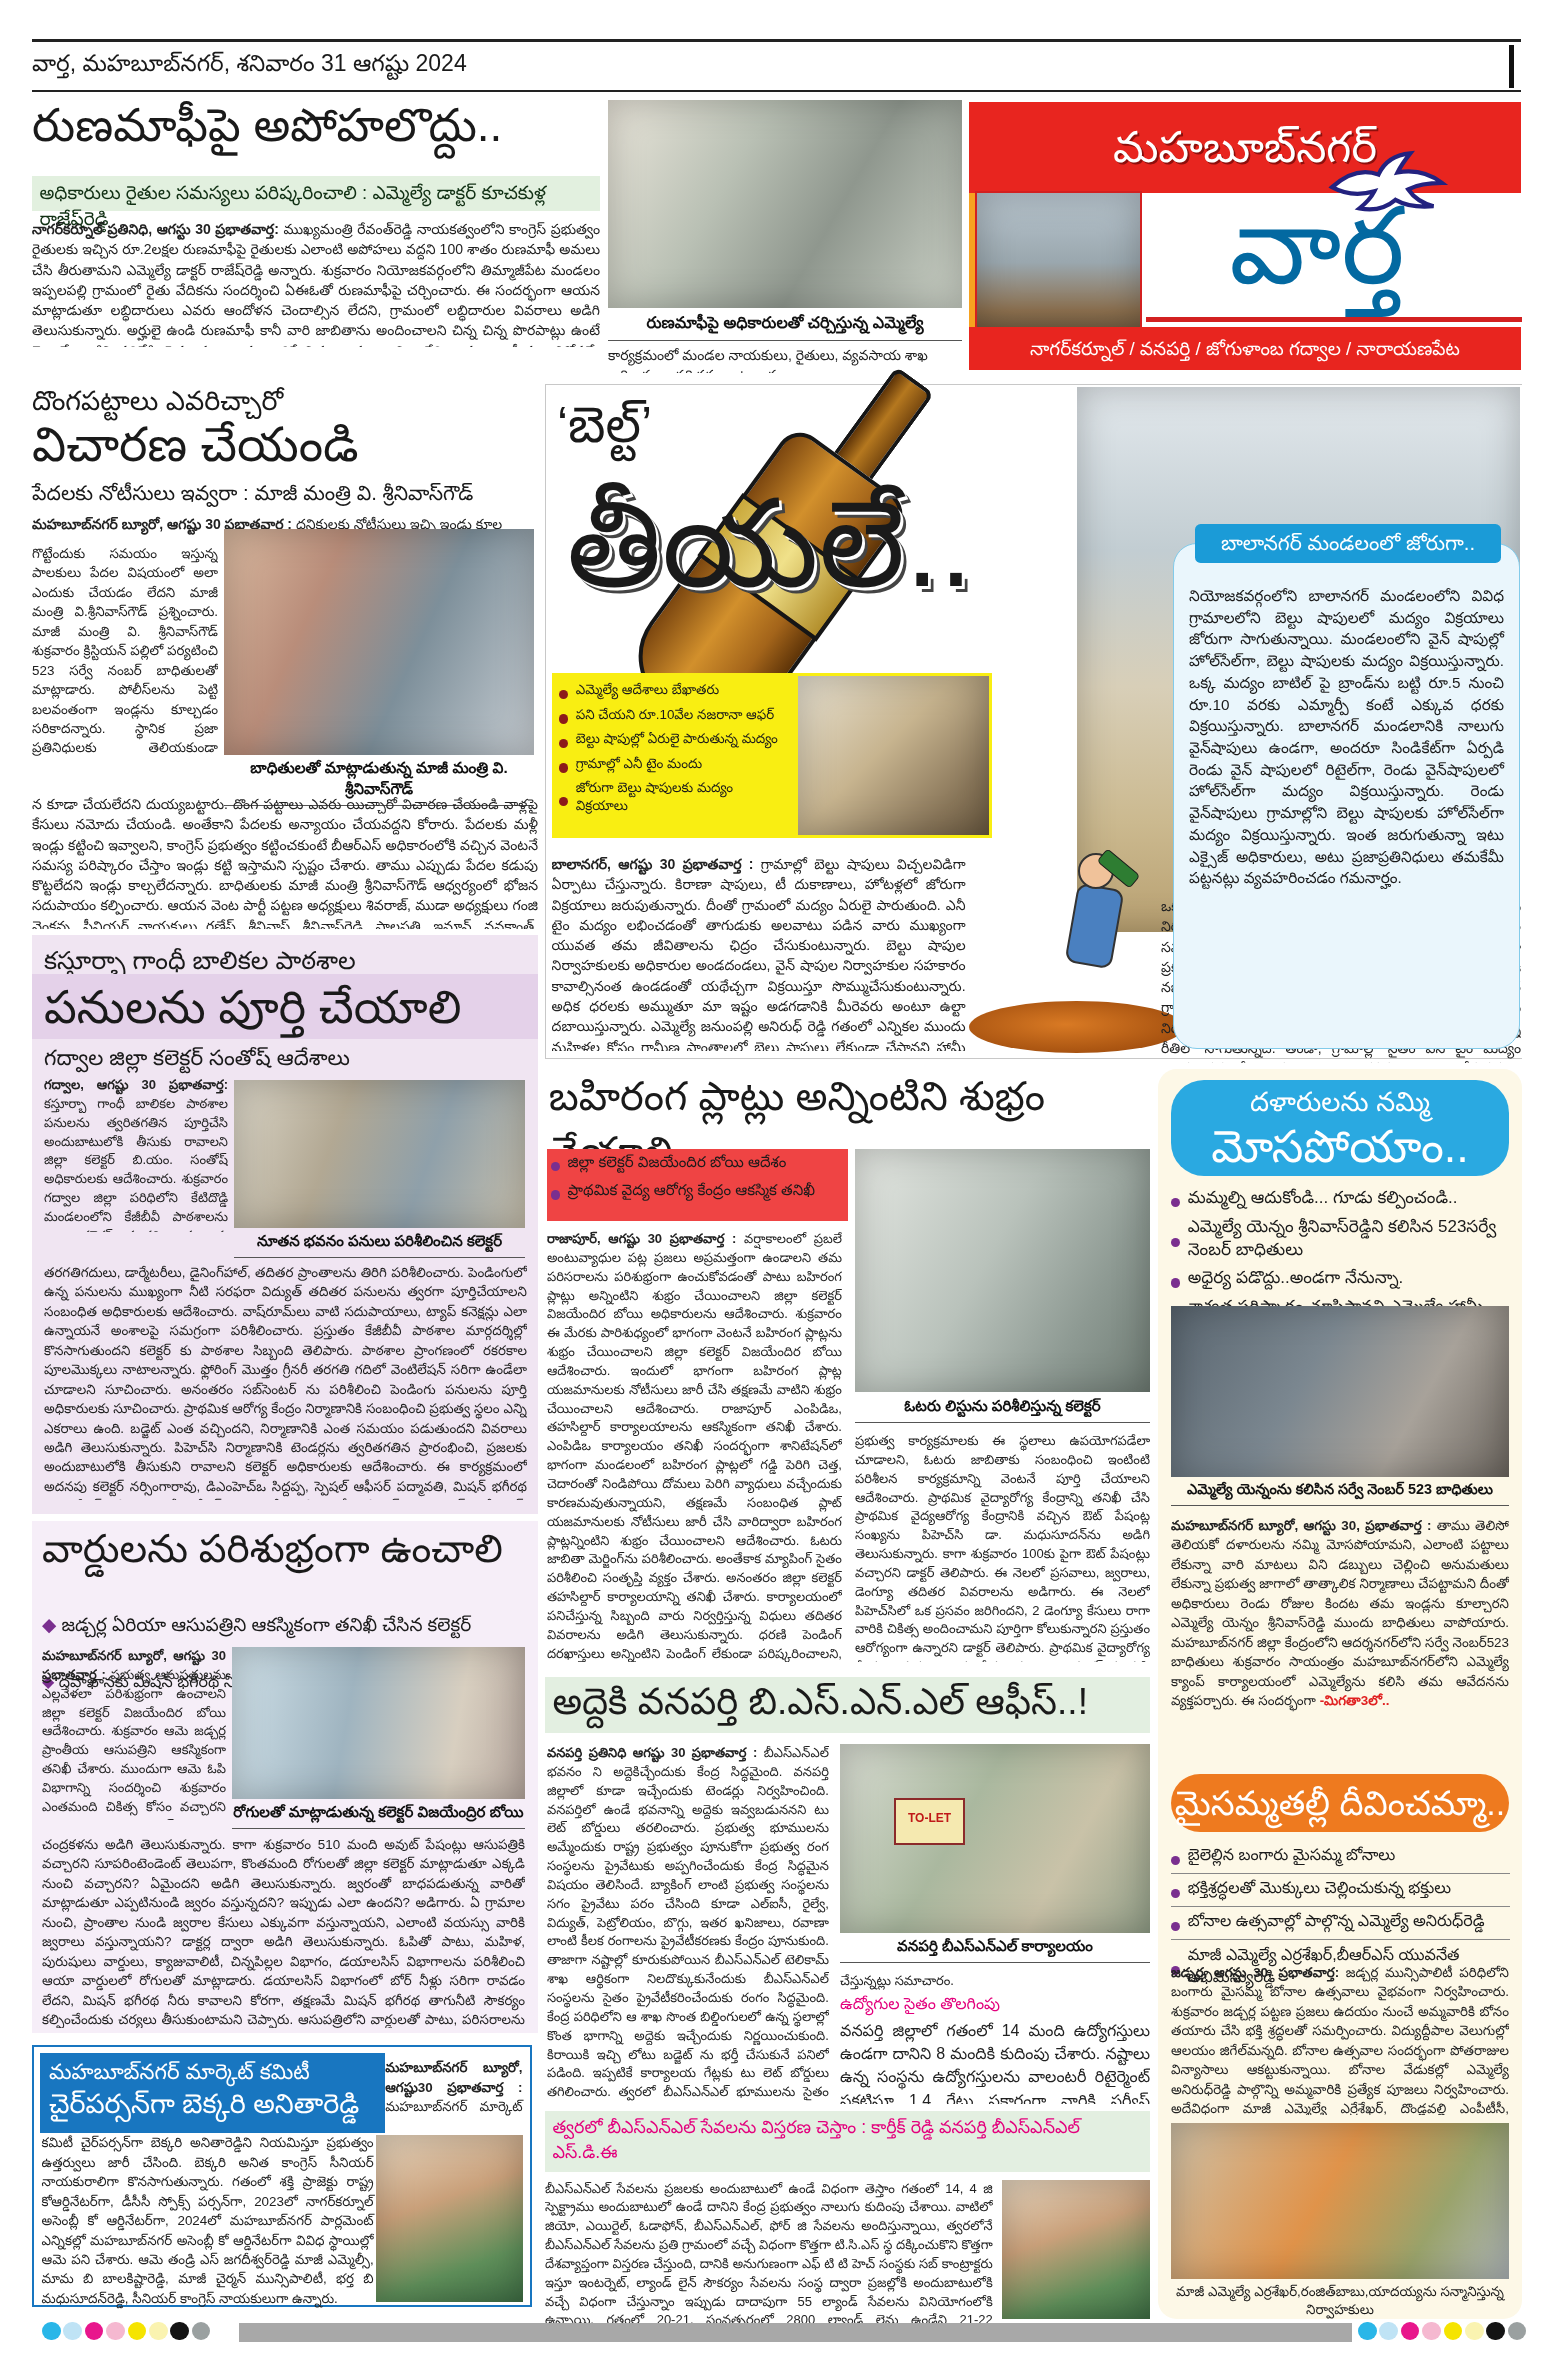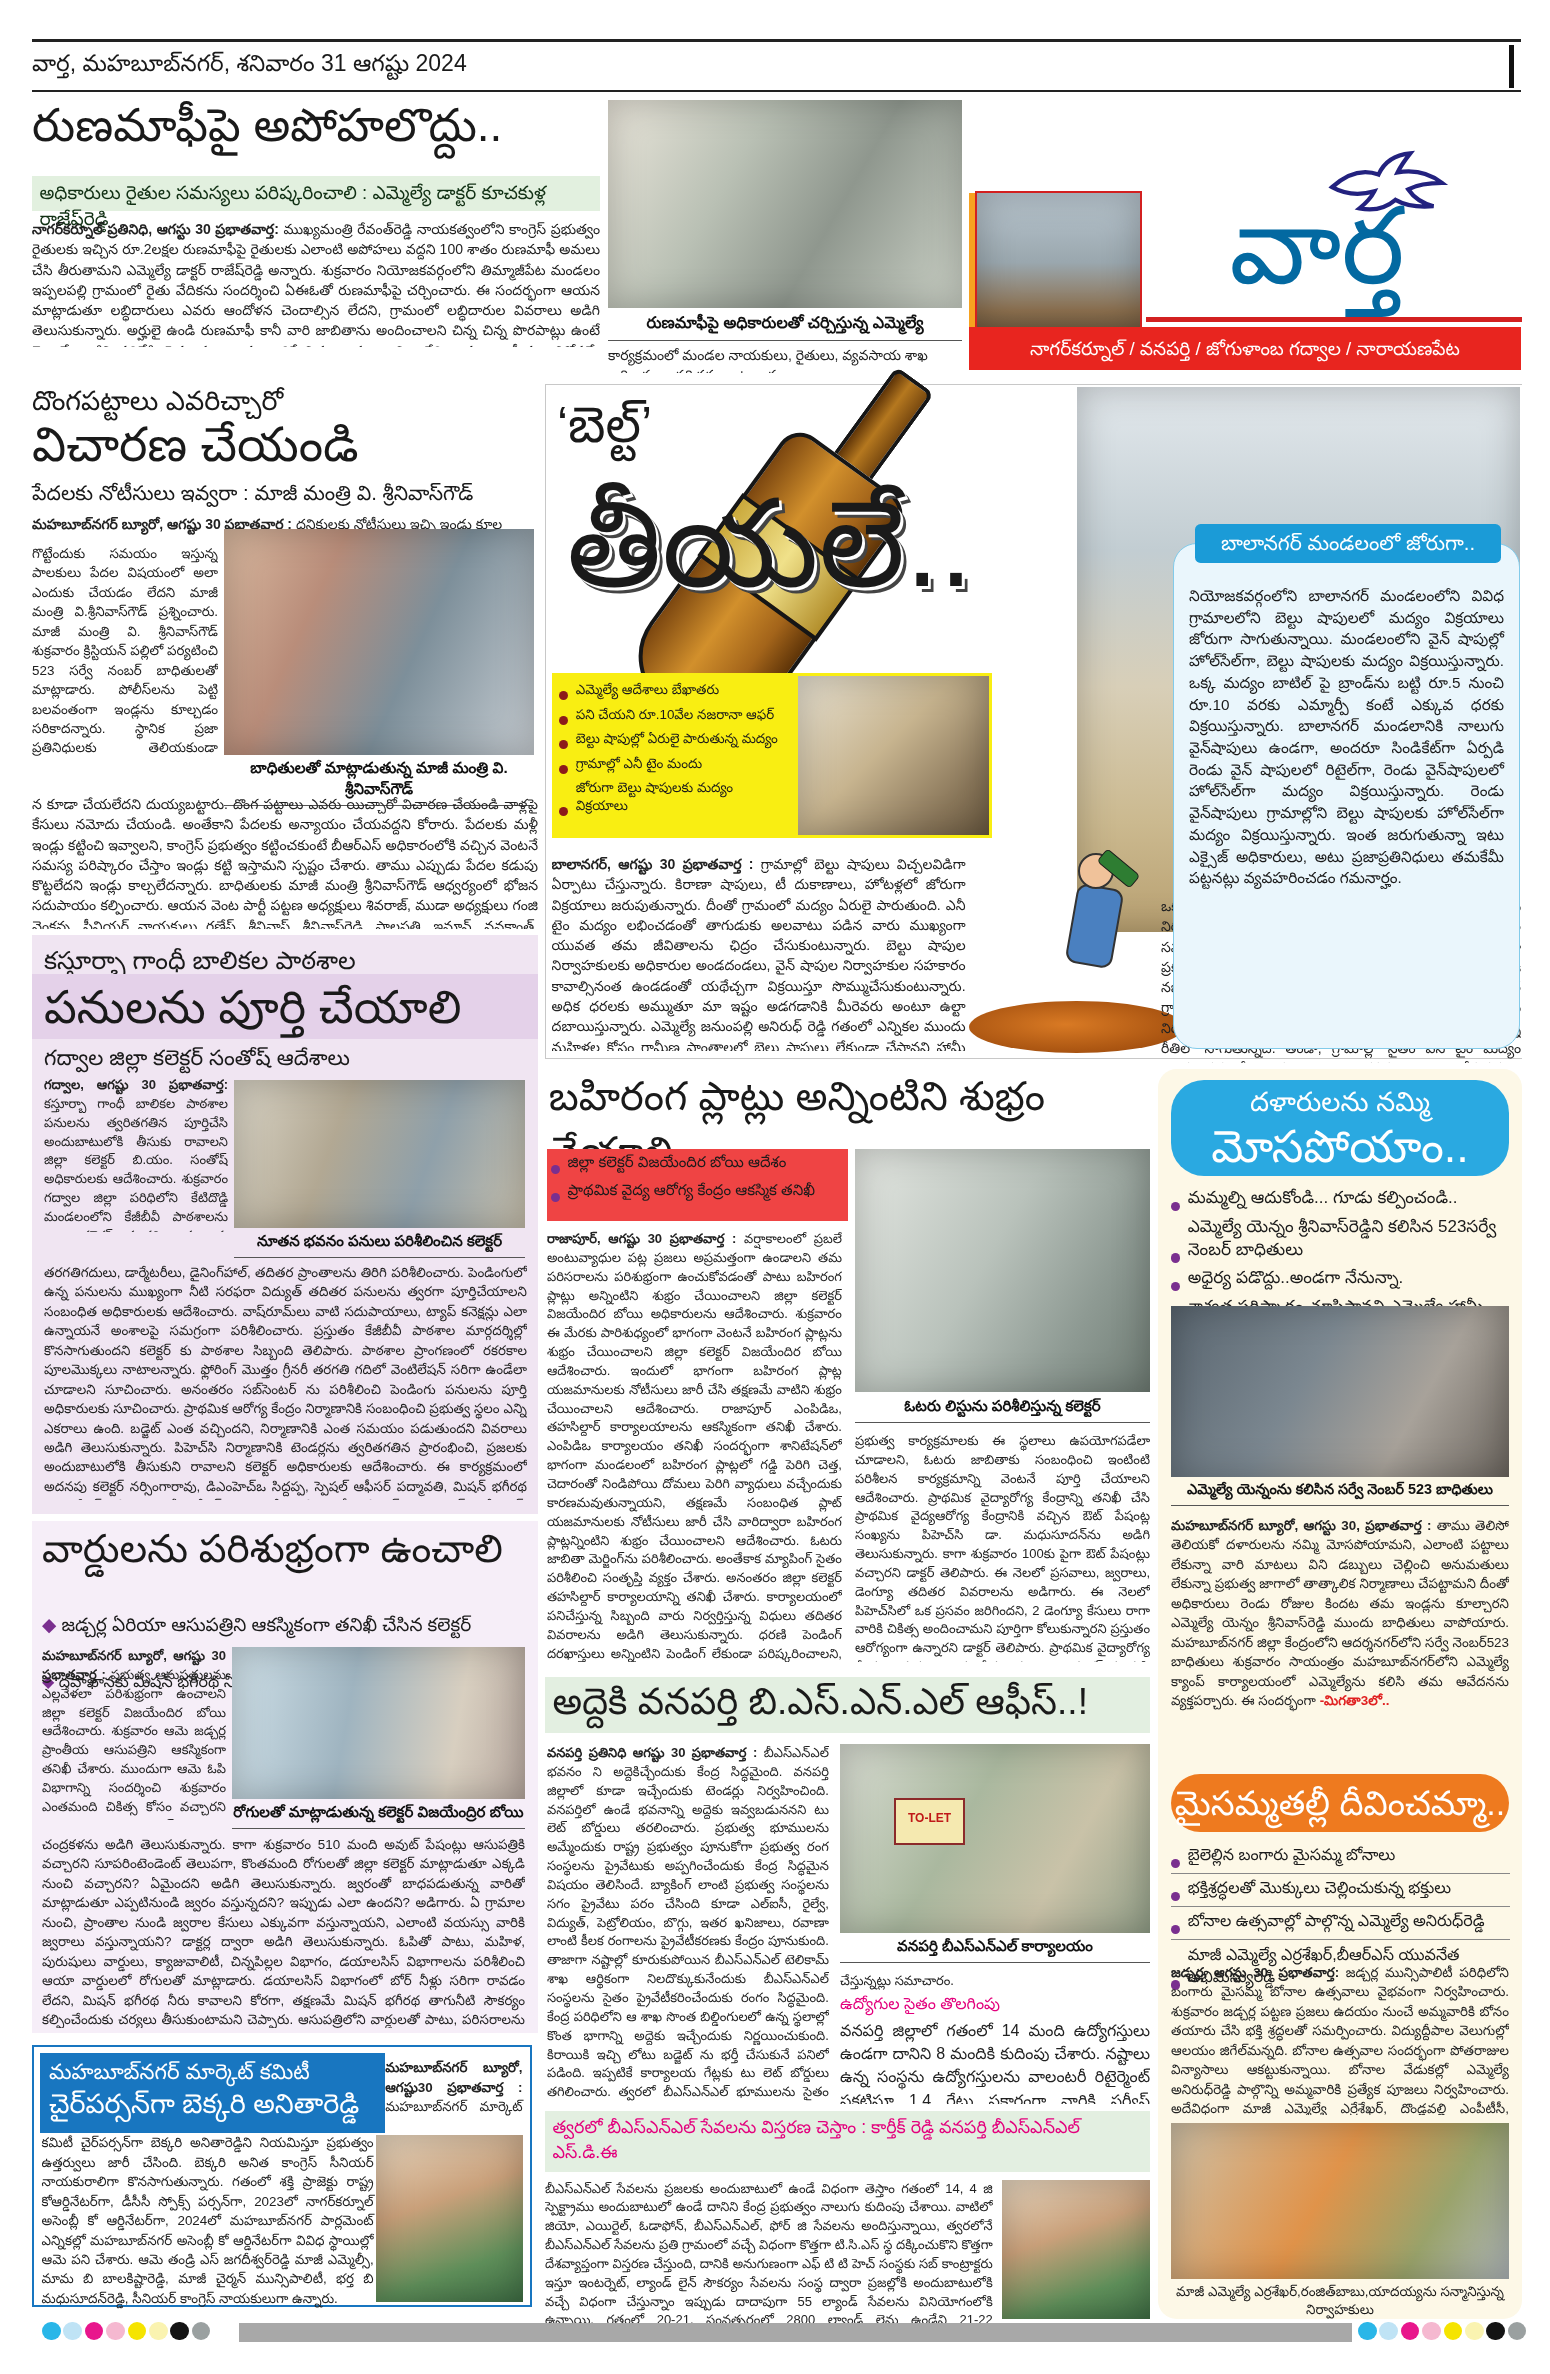--- a/index.html
+++ b/index.html
@@ -22,21 +22,21 @@
   .ph-street{background:linear-gradient(180deg,#e2e8ec 0%,#c2cdd2 30%,#d8cfb8 55%,#cbb98f 80%,#b8a071);}
   .ph-shop{background:linear-gradient(135deg,#e8e2d2,#c7b48f 45%,#8a775a 80%,#6a5940);}
   .ph-office{background:linear-gradient(120deg,#e4e7e2,#b9c2bb 45%,#8e9a93 75%,#707d75);}
   .ph-gate{background:linear-gradient(120deg,#d8dcd2,#aab89f 40%,#c9c2a8 70%,#93a089);}
   .ph-night{background:linear-gradient(120deg,#5a6670,#7b8790 40%,#a8a29a 70%,#6d6760);}
   .ph-portrait{background:linear-gradient(160deg,#e8d7c0,#c9a07a 40%,#5f8f5a 75%,#3f6f45);}
   .ph-felic{background:linear-gradient(120deg,#cdbfa5,#e0934a 45%,#9aa36b 75%,#b0b7ba);}
   .dot{display:inline-block;width:9.3px;height:9.3px;border-radius:50%;margin-right:7.4px;flex:0 0 auto;margin-top:6.5px;}
   .dot-red{background:#8c1a1a;}
   .dot-purple{background:#7a2f8f;}
-  .bul{display:flex;align-items:flex-end;}
+  .bul{display:flex;align-items:center;}
   .ybox li,.bul{list-style:none;}
   .reg{display:inline-block;width:18.6px;height:18.6px;border-radius:50%;margin-right:2.8px;vertical-align:middle;}
   .r1{background:#29b6e8}.r2{background:#bfe3f5}.r3{background:#e8168c}.r4{background:#f5b8d0}
   .r5{background:#f5e400}.r6{background:#faf3b0}.r7{background:#141414}.r8{background:#9aa0a0}
   .more{color:#e02020;font-weight:bold;}
   .bottle{transform:rotate(36deg);transform-origin:top center;}
   .bt-neck{width:39px;height:102px;margin:0 auto;background:linear-gradient(90deg,#5e3408,#b5781f 45%,#7a4a10);
            border:4.6px solid #161616;border-bottom:none;border-radius:9.3px 9.3px 0 0;}
   .bt-body{width:137px;height:297px;background:linear-gradient(90deg,#7c4710,#d2902c 40%,#a3641a 75%,#5e3408);
            border:4.6px solid #161616;border-radius:24px 24px 59px 59px;position:relative;}
@@ -63,20 +63,23 @@
   <div class="abs" style="left:32px;top:176px;width:568px;height:35px;background:#e2f0df">
     <div class="b" style="font-size:18.6px;color:#11301ا4;color:#113014;padding:5.6px 7.4px">అధికారులు రైతుల సమస్యలు పరిష్కరించాలి : ఎమ్మెల్యే డాక్టర్ కూచకుళ్ల రాజేష్‌రెడ్డి</div>
   </div>
   <div class="abs body-txt jt clip" style="left:32px;top:219px;width:568px;height:128px">
     <b>నాగర్‌కర్నూల్ ప్రతినిధి, ఆగస్టు 30 ప్రభాతవార్త:</b> <span>ముఖ్యమంత్రి రేవంత్‌రెడ్డి నాయకత్వంలోని కాంగ్రెస్ ప్రభుత్వం రైతులకు ఇచ్చిన రూ.2లక్షల రుణమాఫీపై రైతులకు ఎలాంటి అపోహలు వద్దని 100 శాతం రుణమాఫీ అమలు చేసి తీరుతామని ఎమ్మెల్యే డాక్టర్ రాజేష్‌రెడ్డి అన్నారు. శుక్రవారం నియోజకవర్గంలోని తిమ్మాజీపేట మండలం ఇప్పలపల్లి గ్రామంలో రైతు వేదికను సందర్శించి ఏఈఓతో రుణమాఫీపై చర్చించారు. ఈ సందర్భంగా ఆయన మాట్లాడుతూ లబ్ధిదారులు ఎవరు ఆందోళన చెందాల్సిన లేదని, గ్రామంలో లబ్ధిదారుల వివరాలు అడిగి తెలుసుకున్నారు. అర్హులై ఉండి రుణమాఫీ కానీ వారి జాబితాను అందించాలని చిన్న చిన్న పొరపాట్లు ఉంటే వెంటనే వాటిని సరిచేసి రైతులకు న్యాయం జరిగే విధంగా చూడాలని ఆదేశించారు. రాజకీయ లబ్ధికోసమే విపక్షాలు రైతు రుణమాఫీపై విమర్శలు చేస్తున్నారని, ప్రభుత్వం ఇచ్చిన గ్యారెంటీలను ప్రణాళిక బద్దంగా అమలు చేస్తున్నట్లు తెలిపారు. ప్రతి రైతుకు న్యాయం చేయడమే తమ లక్ష్యమని అన్నారు.</span>
   </div>
   <div class="abs photo ph-meeting" style="left:608px;top:100px;width:354px;height:208px"></div>
   <div class="abs cap ctr" style="left:608px;top:314px;width:354px;font-size:16px">రుణమాఫీపై అధికారులతో చర్చిస్తున్న ఎమ్మెల్యే</div>
   <div class="abs body-txt clip" style="left:608px;top:345px;width:356px;height:28px">కార్యక్రమంలో మండల నాయకులు, రైతులు, వ్యవసాయ శాఖ అధికారులు తదితరులు ఉన్నారు.</div>
 
+  <div class="abs" style="left:969px;top:102px;width:552px;height:91px;background:#e8251f">
+    <div class="b ctr" style="font-size:43px;color:#fff;line-height:91px;text-shadow:1.9px 1.9px 0 #8e0f0c">మహబూబ్‌నగర్</div>
+  </div>
   <div class="abs" style="left:969px;top:193px;width:56px;height:135px;background:#f7a220"></div>
   <div class="abs photo ph-dam" style="left:975px;top:191px;width:163px;height:139px;border:2.8px solid #d32020"></div>
   <div class="abs" style="left:1313px;top:147px;width:148px;height:74px">
     <svg viewBox="0 0 120 70" width="148" height="74">
       <path d="M8 38 Q30 18 52 26 Q60 8 82 6 Q74 16 70 24 Q94 20 112 34 Q92 34 80 40 Q88 52 104 56 Q82 58 68 50 Q54 62 34 58 Q44 50 48 42 Q26 48 8 38 Z" fill="#ffffff" stroke="#23227f" stroke-width="4"></path>
     </svg>
   </div>
   <div class="abs b ctr" style="left:1113px;top:188px;width:408px;font-size:107px;color:#0369a1;line-height:1.1">వార్త</div>
   <div class="abs" style="left:1146px;top:317px;width:376px;height:4.6px;background:#d32020"></div>
   <div class="abs" style="left:969px;top:327px;width:552px;height:43px;background:#e8251f">

